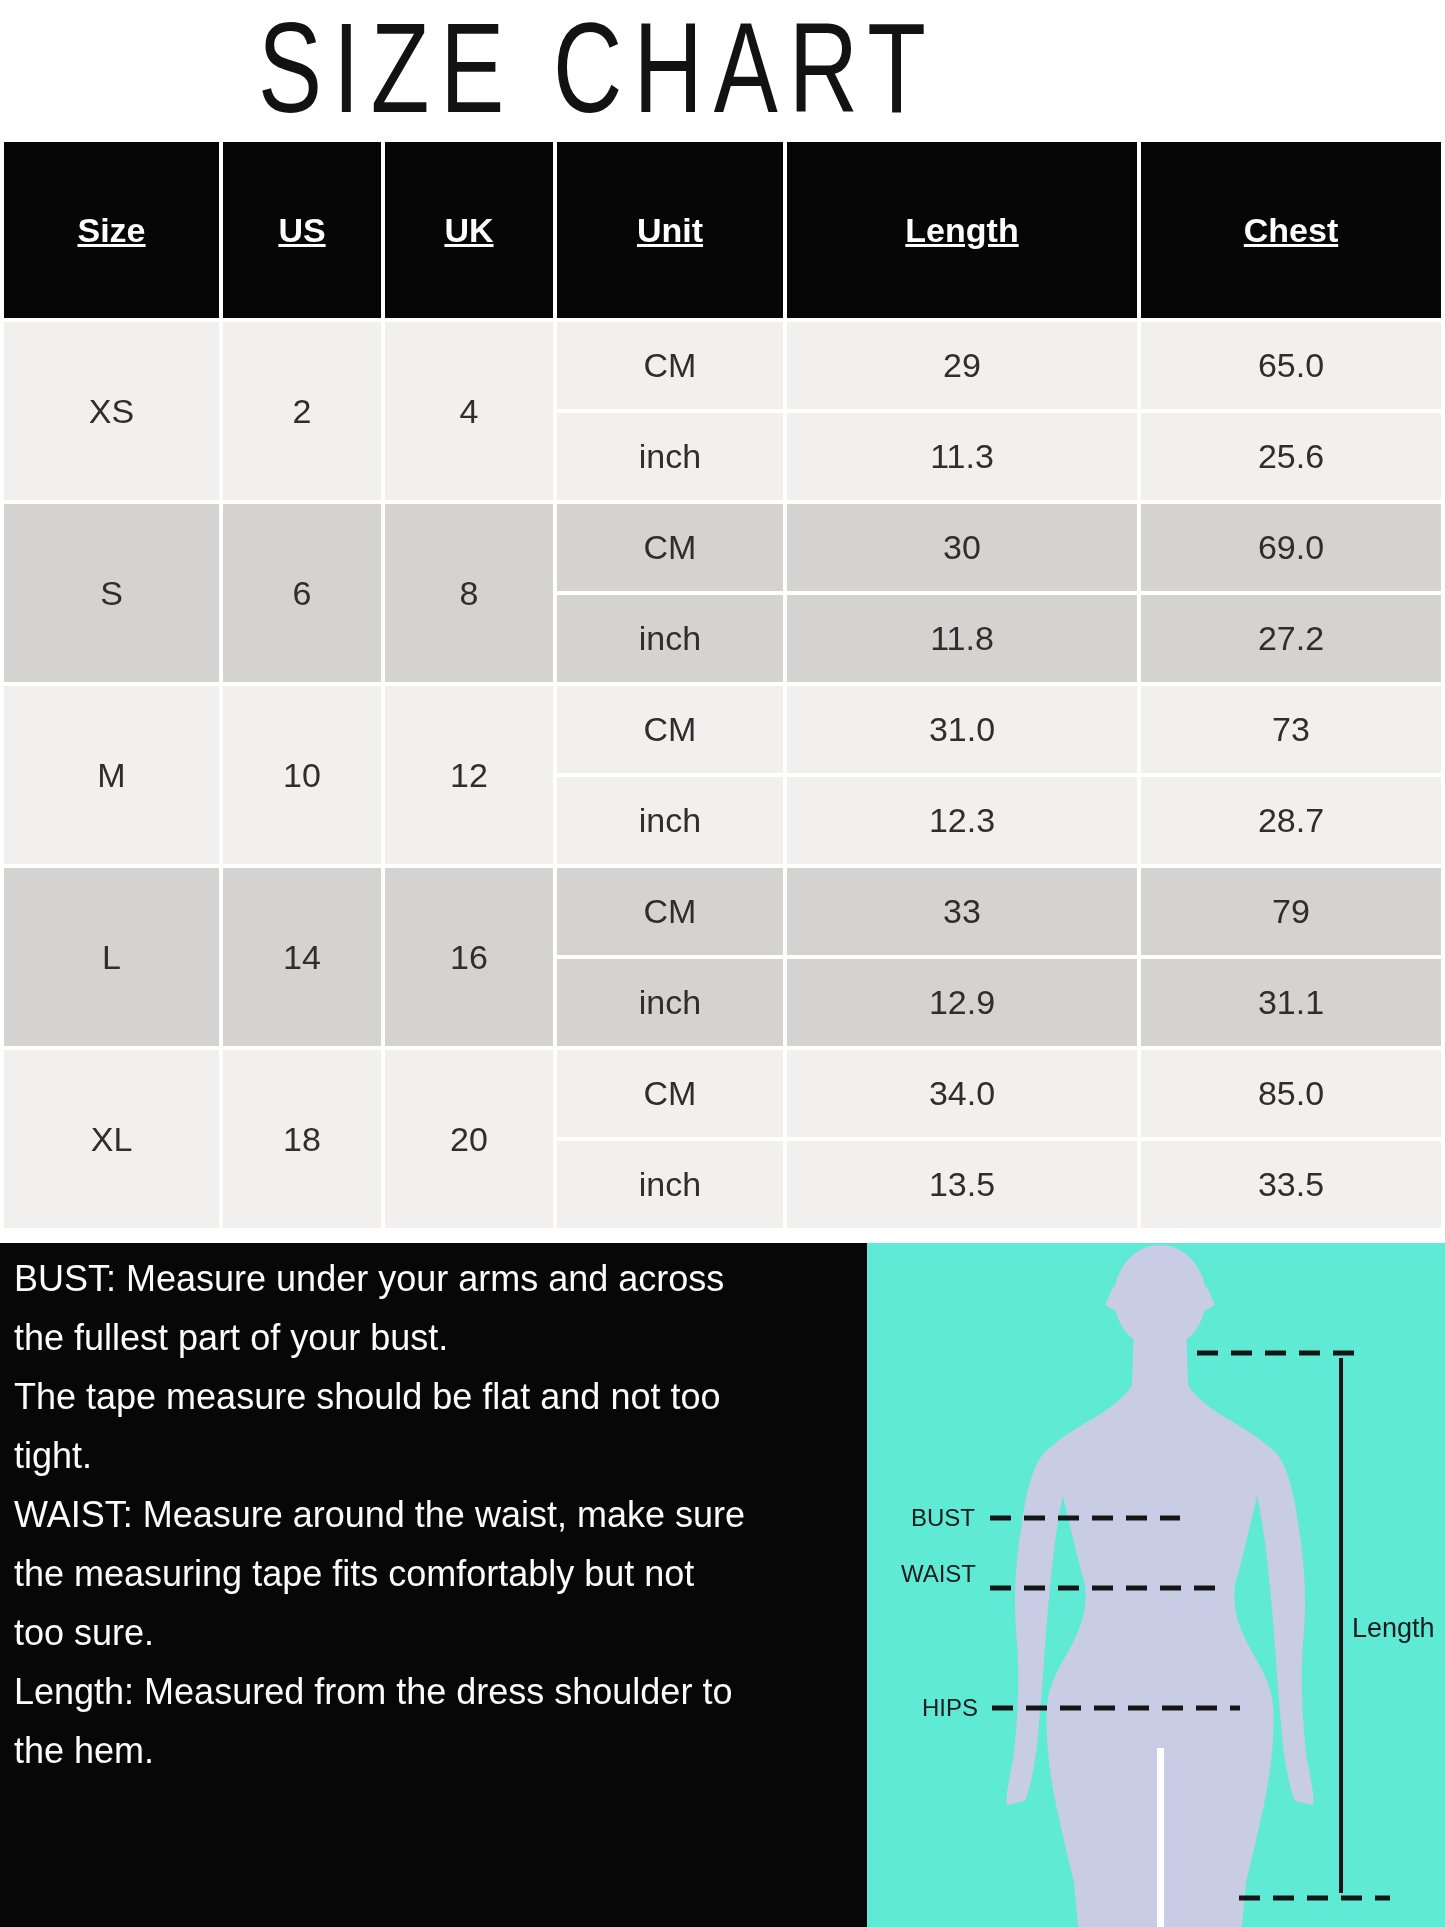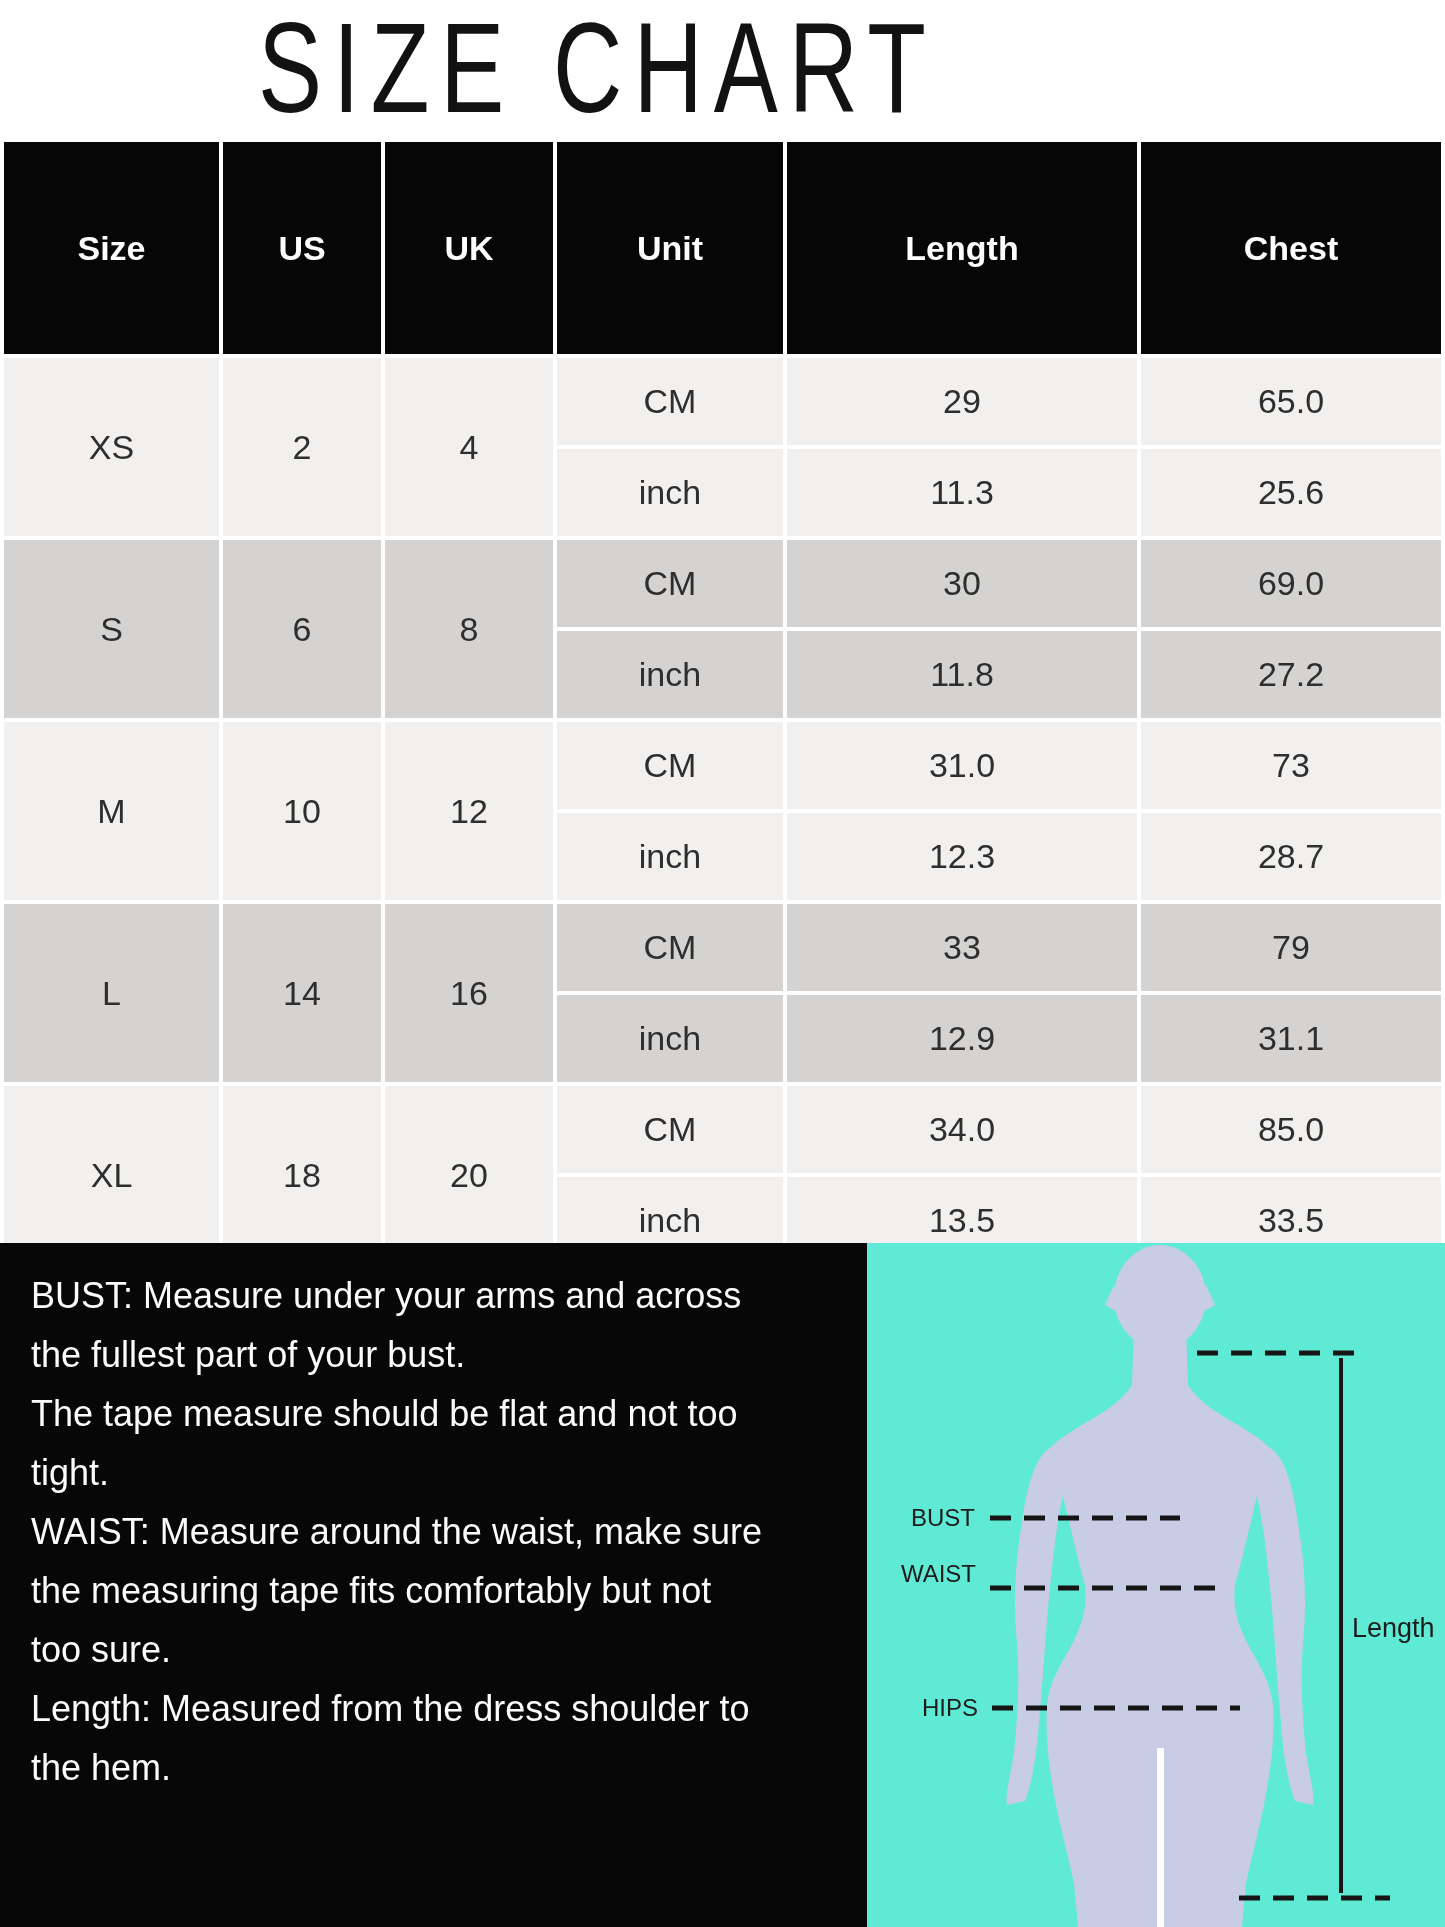--- a/index.html
+++ b/index.html
@@ -18,30 +18,30 @@
     position:absolute;left:0;top:138px;
     width:1445px;height:1094px;
     border-collapse:separate;border-spacing:4px;
     table-layout:fixed;
   }
   .size-table th,.size-table td{
     padding:0;text-align:center;vertical-align:middle;
     font-size:34px;color:#2e2e2e;
   }
   .size-table th{
-    background:#060606;color:#fdfdfd;font-weight:700;height:212px;
+    background:#060606;color:#fdfdfd;font-weight:700;height:176px;text-decoration:underline;
   }
   .size-table td{height:87px;}
   .row-light td{background:#f1f0ef;}
   .row-dark td{background:#d4d3d2;}
 
   
   .notes-panel{
     position:absolute;left:0;top:1243px;width:867px;height:684px;
-    background:#070707;padding:17px;box-sizing:border-box;
+    background:#070707;padding:0;box-sizing:border-box;
   }
   .note-line{
     height:59px;line-height:59px;padding-left:14px;
     color:#fbfbfb;font-size:36px;white-space:nowrap;
   }
   .notes-panel .first{margin-top:6px;}
 
   
   .figure-panel{
     position:absolute;left:867px;top:1243px;width:578px;height:684px;

